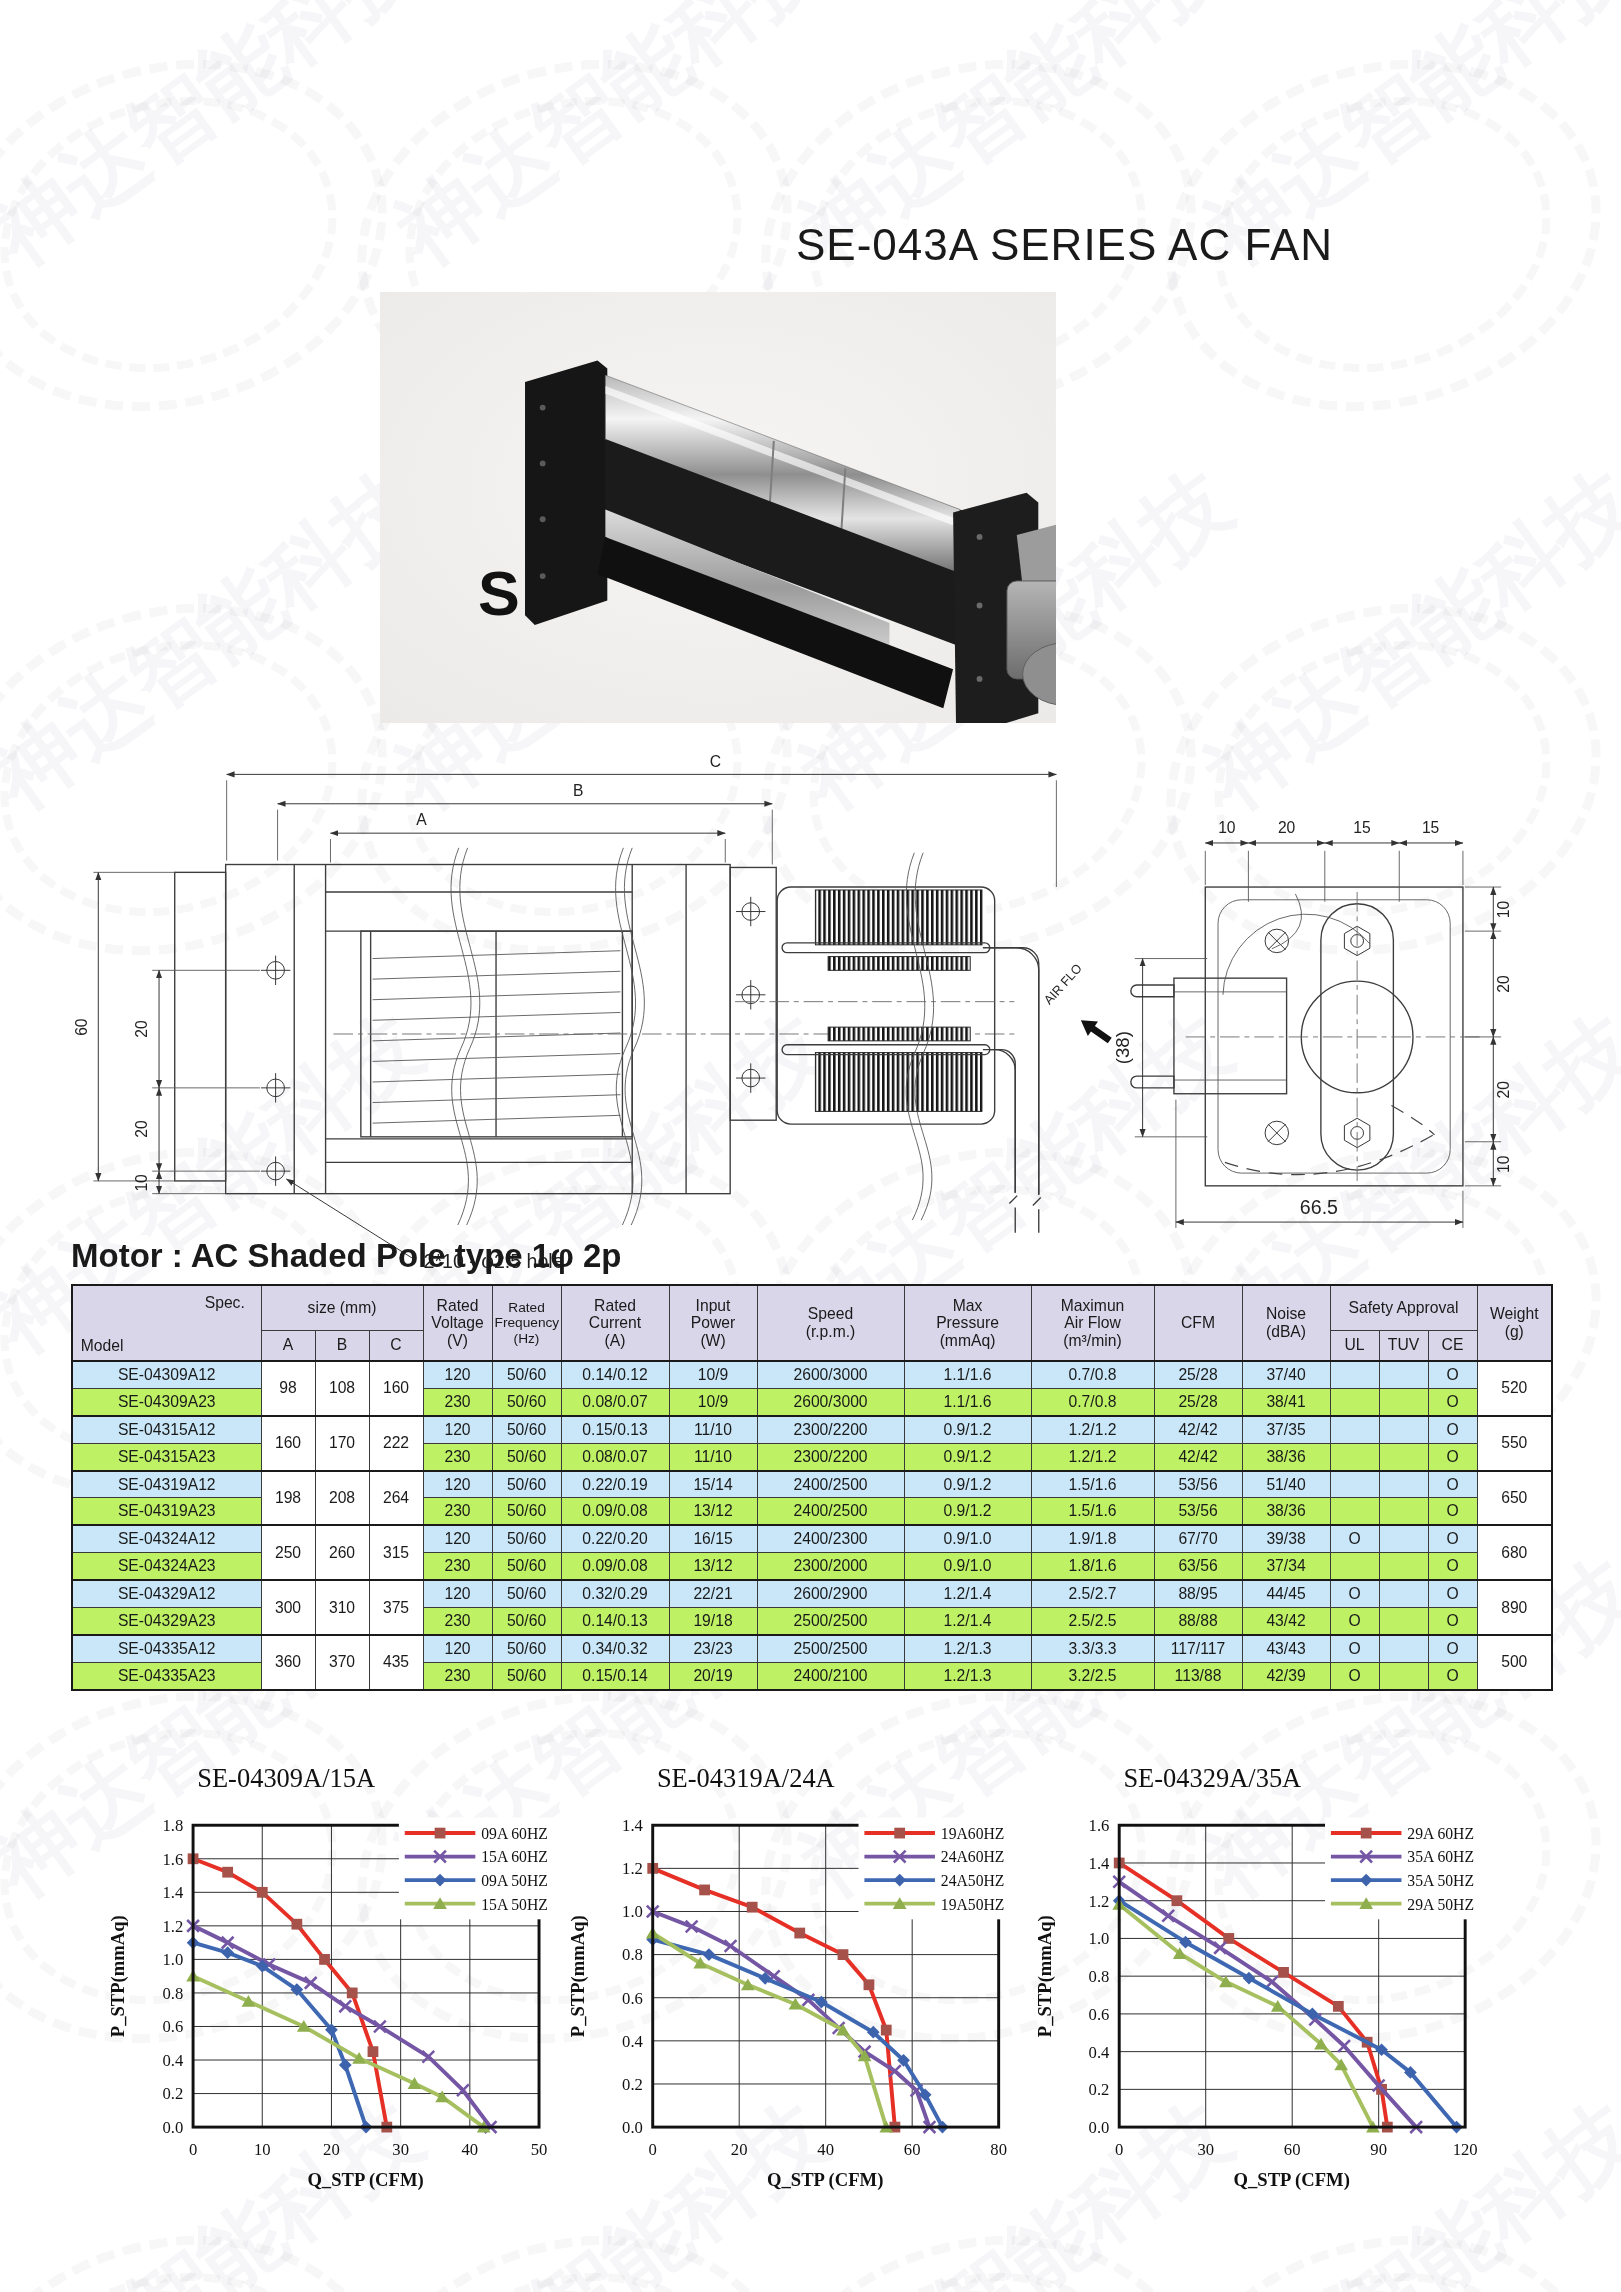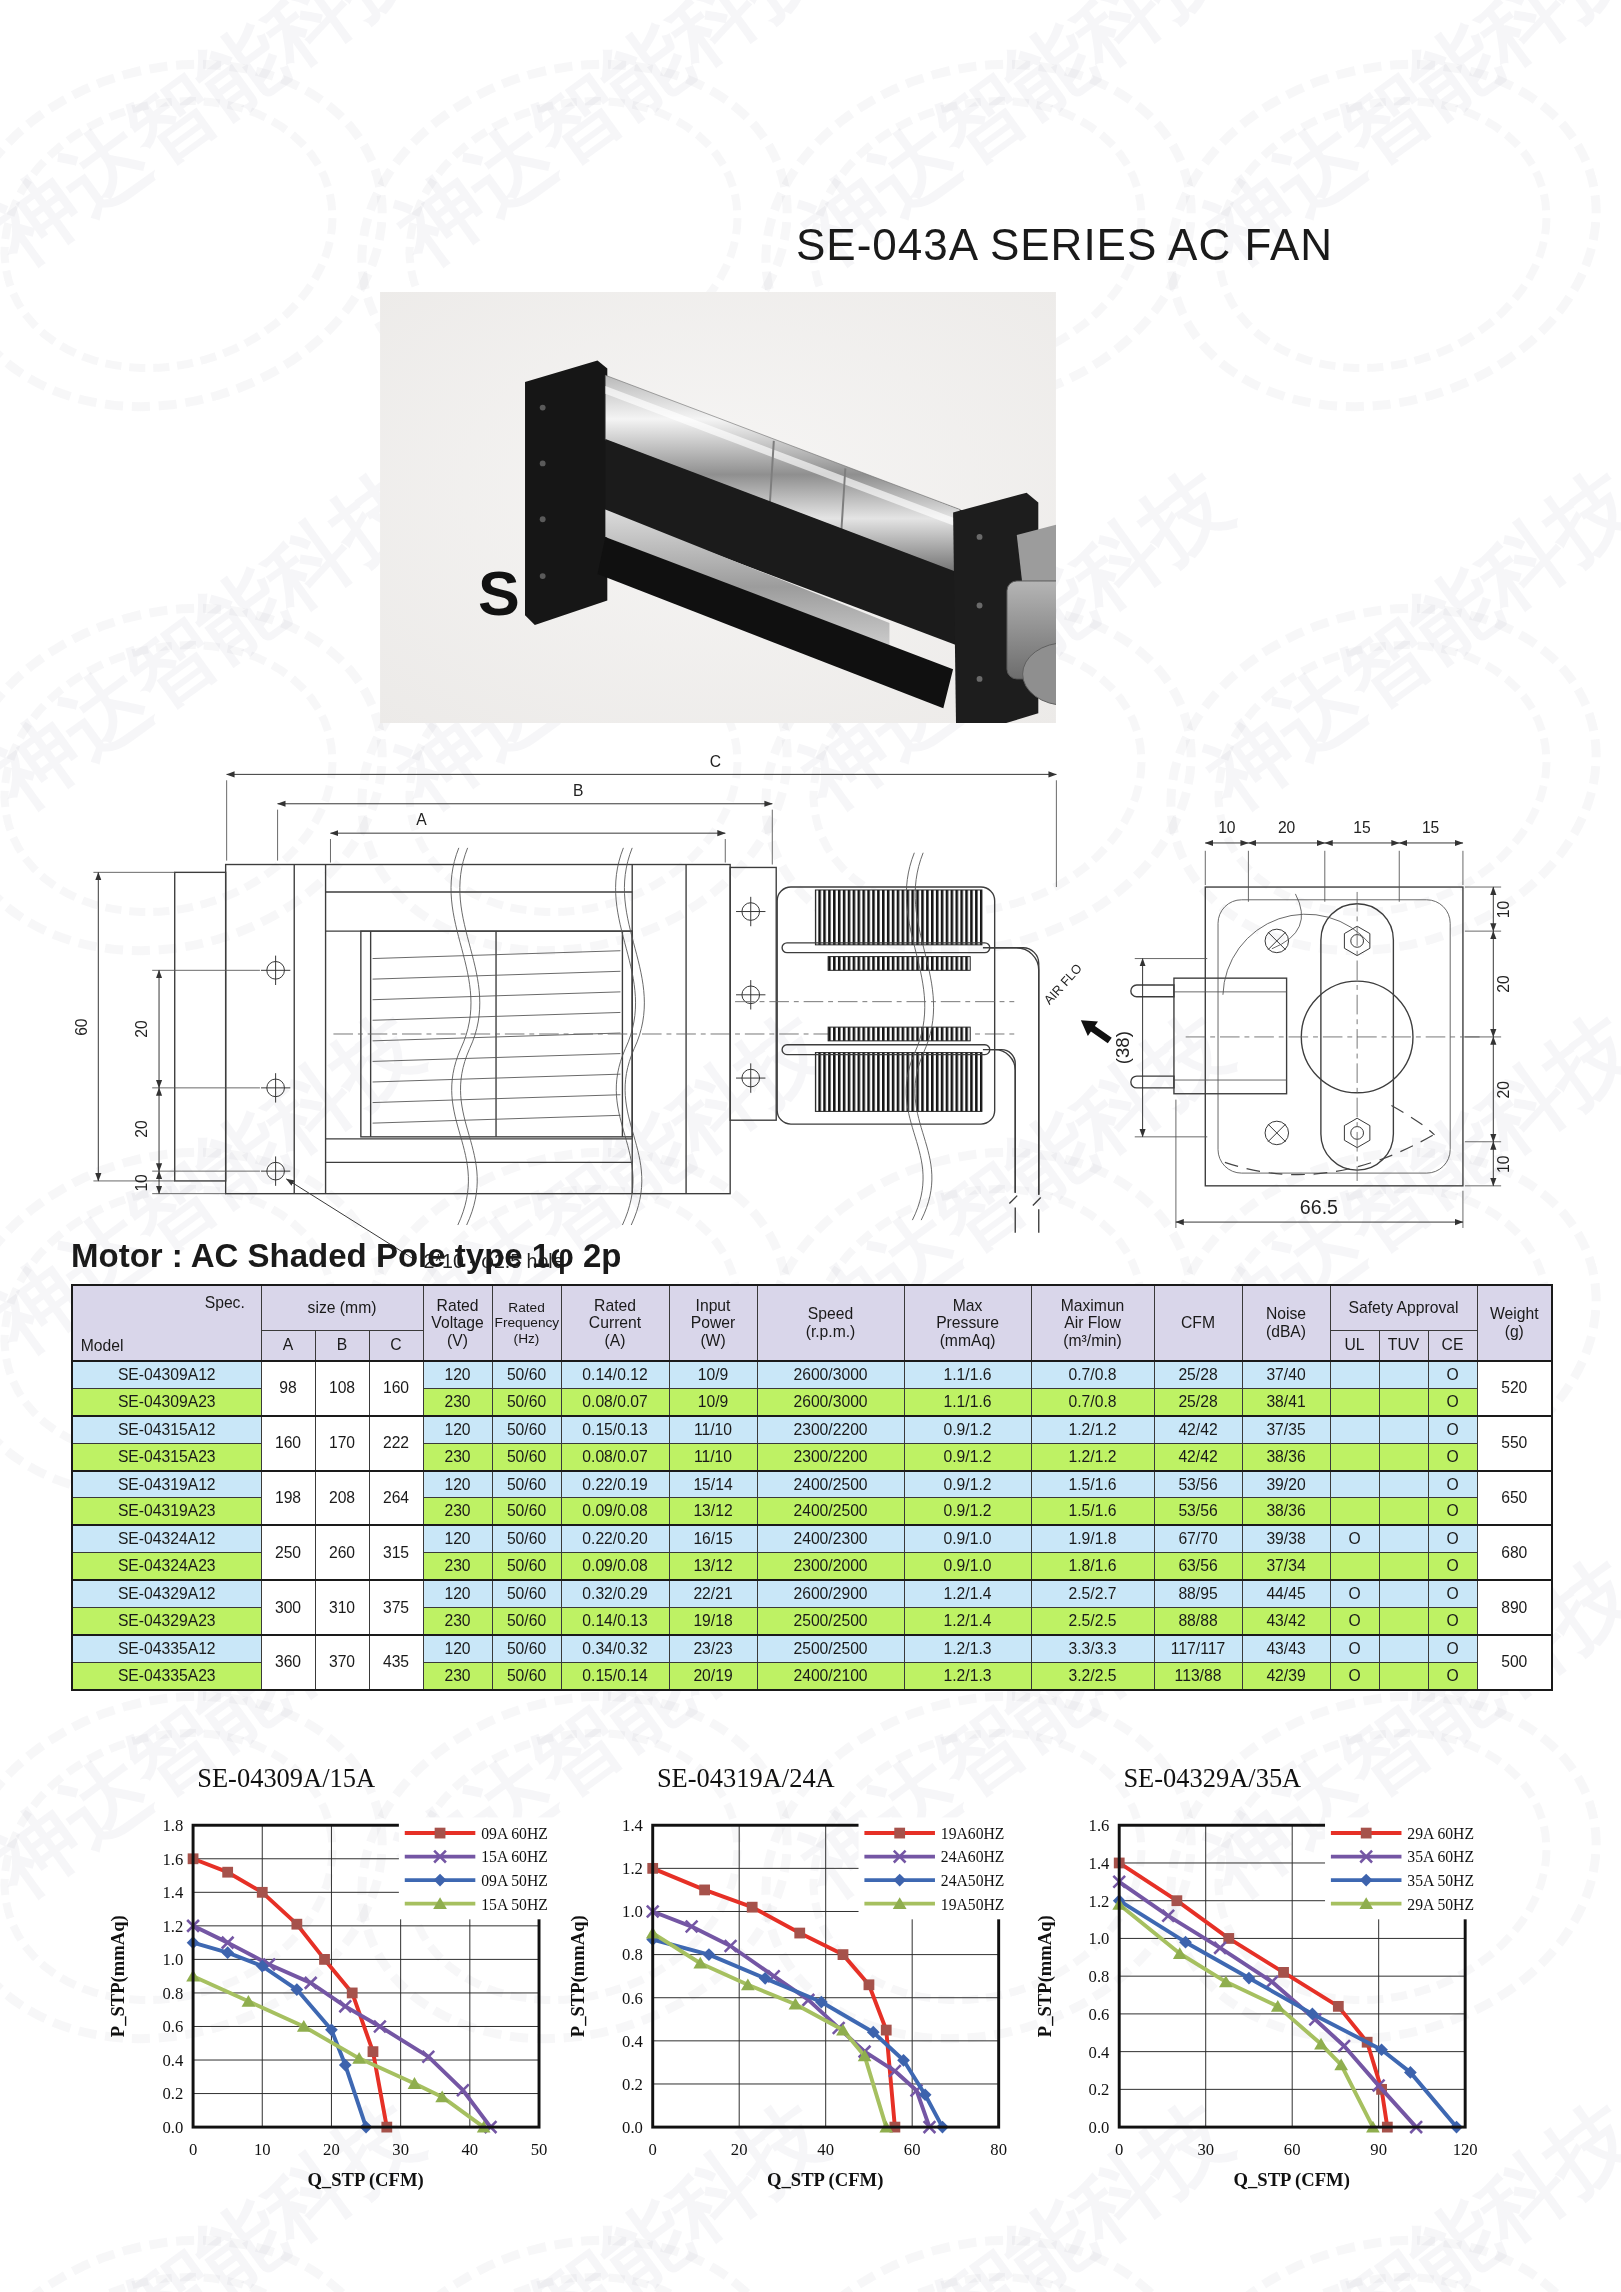--- a/index.html
+++ b/index.html
@@ -558,21 +558,21 @@
           <td class="wc" rowspan="2">208</td>
           <td class="wc" rowspan="2">264</td>
           <td>120</td>
           <td>50/60</td>
           <td>0.22/0.19</td>
           <td>15/14</td>
           <td>2400/2500</td>
           <td>0.9/1.2</td>
           <td>1.5/1.6</td>
           <td>53/56</td>
-          <td>39/20</td>
+          <td>51/40</td>
           <td></td>
           <td></td>
           <td>O</td>
           <td class="wc" rowspan="2">650</td>
         </tr>
         <tr>
           <td class="cm">SE-04319A23</td>
           <td>230</td>
           <td>50/60</td>
           <td>0.09/0.08</td>

